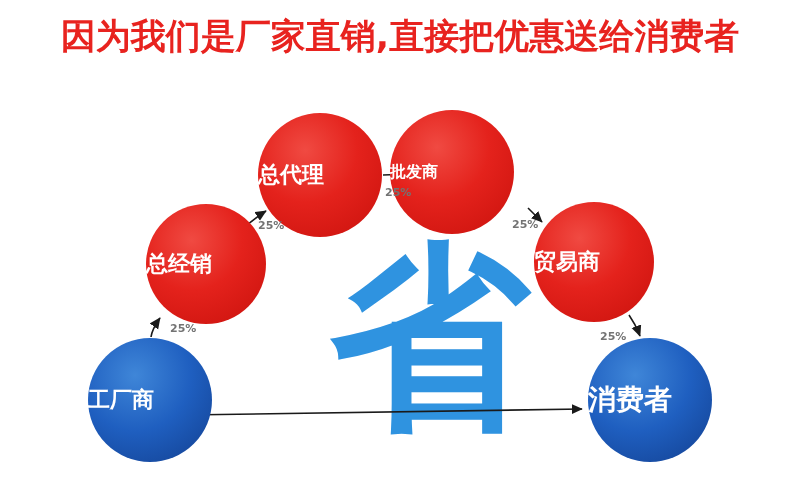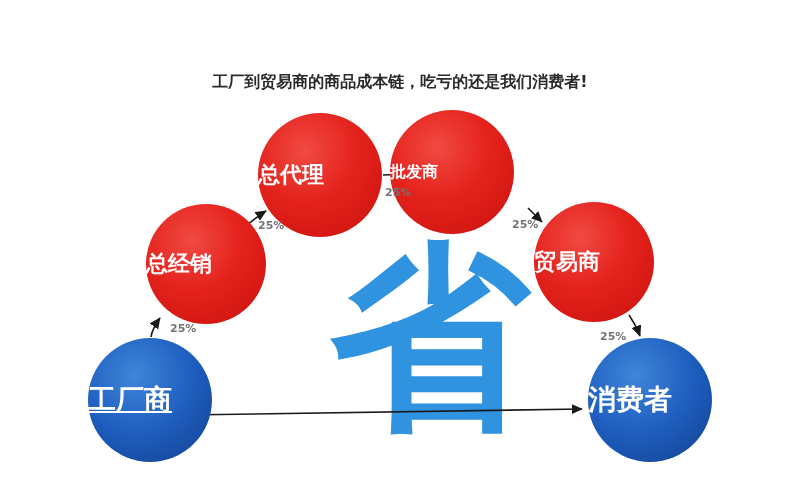--- a/index.html
+++ b/index.html
@@ -106,21 +106,21 @@
     width: 800px;
     height: 488px;
     pointer-events: none;
   }
 </style>
 </head>
 <body>
 
 <div id="stage">
 
-  <div class="subline">工厂到贸易商的商品成本链，吃亏的还是我们消费者!</div>
+  <div class="headline">因为我们是厂家直销,直接把优惠送给消费者</div>
 
   <div class="watermark">省</div>
 
   <svg class="arrows" viewBox="0 0 800 488">
     <defs>
       <marker id="ah-dark" markerWidth="9" markerHeight="9" refX="6.5" refY="3.2" orient="auto">
         <path d="M0,0 L7,3.2 L0,6.4 z" fill="#1a1a1a"></path>
       </marker>
     </defs>
 
@@ -131,21 +131,21 @@
     <path d="M383,175 L411,174" stroke="#1a1a1a" stroke-width="1.6" fill="none" marker-end="url(#ah-dark)"></path>
 
     <path d="M528,208 C533,213 537,217 542,222" stroke="#1a1a1a" stroke-width="1.6" fill="none" marker-end="url(#ah-dark)"></path>
 
     <path d="M629,315 C634,322 637,328 640,336" stroke="#1a1a1a" stroke-width="1.6" fill="none" marker-end="url(#ah-dark)"></path>
 
     <path d="M185,415 L582,409" stroke="#1a1a1a" stroke-width="1.6" fill="none" marker-end="url(#ah-dark)"></path>
   </svg>
 
   <div id="nodes-layer">
-      <div class="node node-blue" style="left: 88px; top: 338px; width: 124px; height: 124px; font-size: 28px; text-decoration: underline;">
+      <div class="node node-blue" style="left: 88px; top: 338px; width: 124px; height: 124px; font-size: 22px;">
         <span>工厂商</span>
       </div>
       <div class="node node-red" style="left: 146px; top: 204px; width: 120px; height: 120px; font-size: 22px;">
         <span>总经销</span>
       </div>
       <div class="node node-red" style="left: 258px; top: 113px; width: 124px; height: 124px; font-size: 22px;">
         <span>总代理</span>
       </div>
       <div class="node node-red" style="left: 390px; top: 110px; width: 124px; height: 124px; font-size: 16px;">
         <span>批发商</span>

